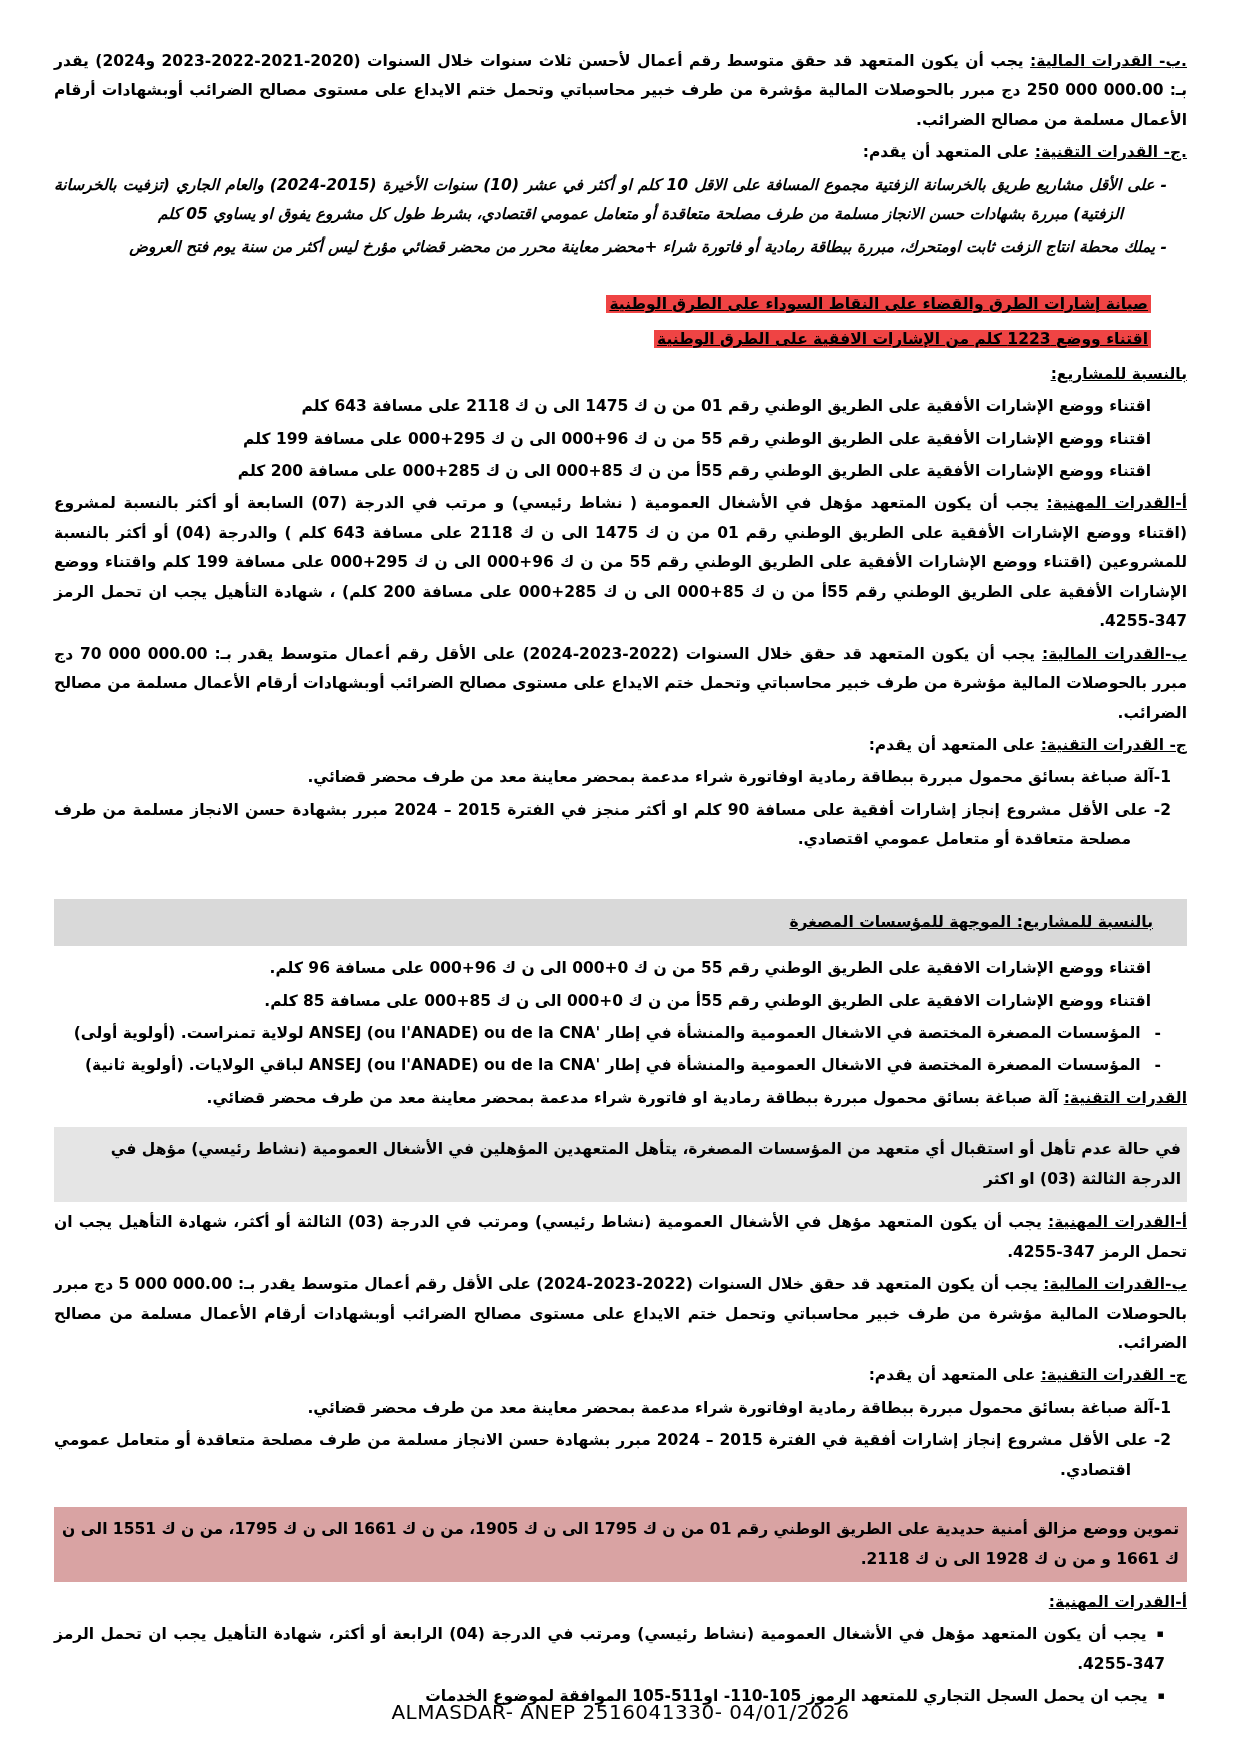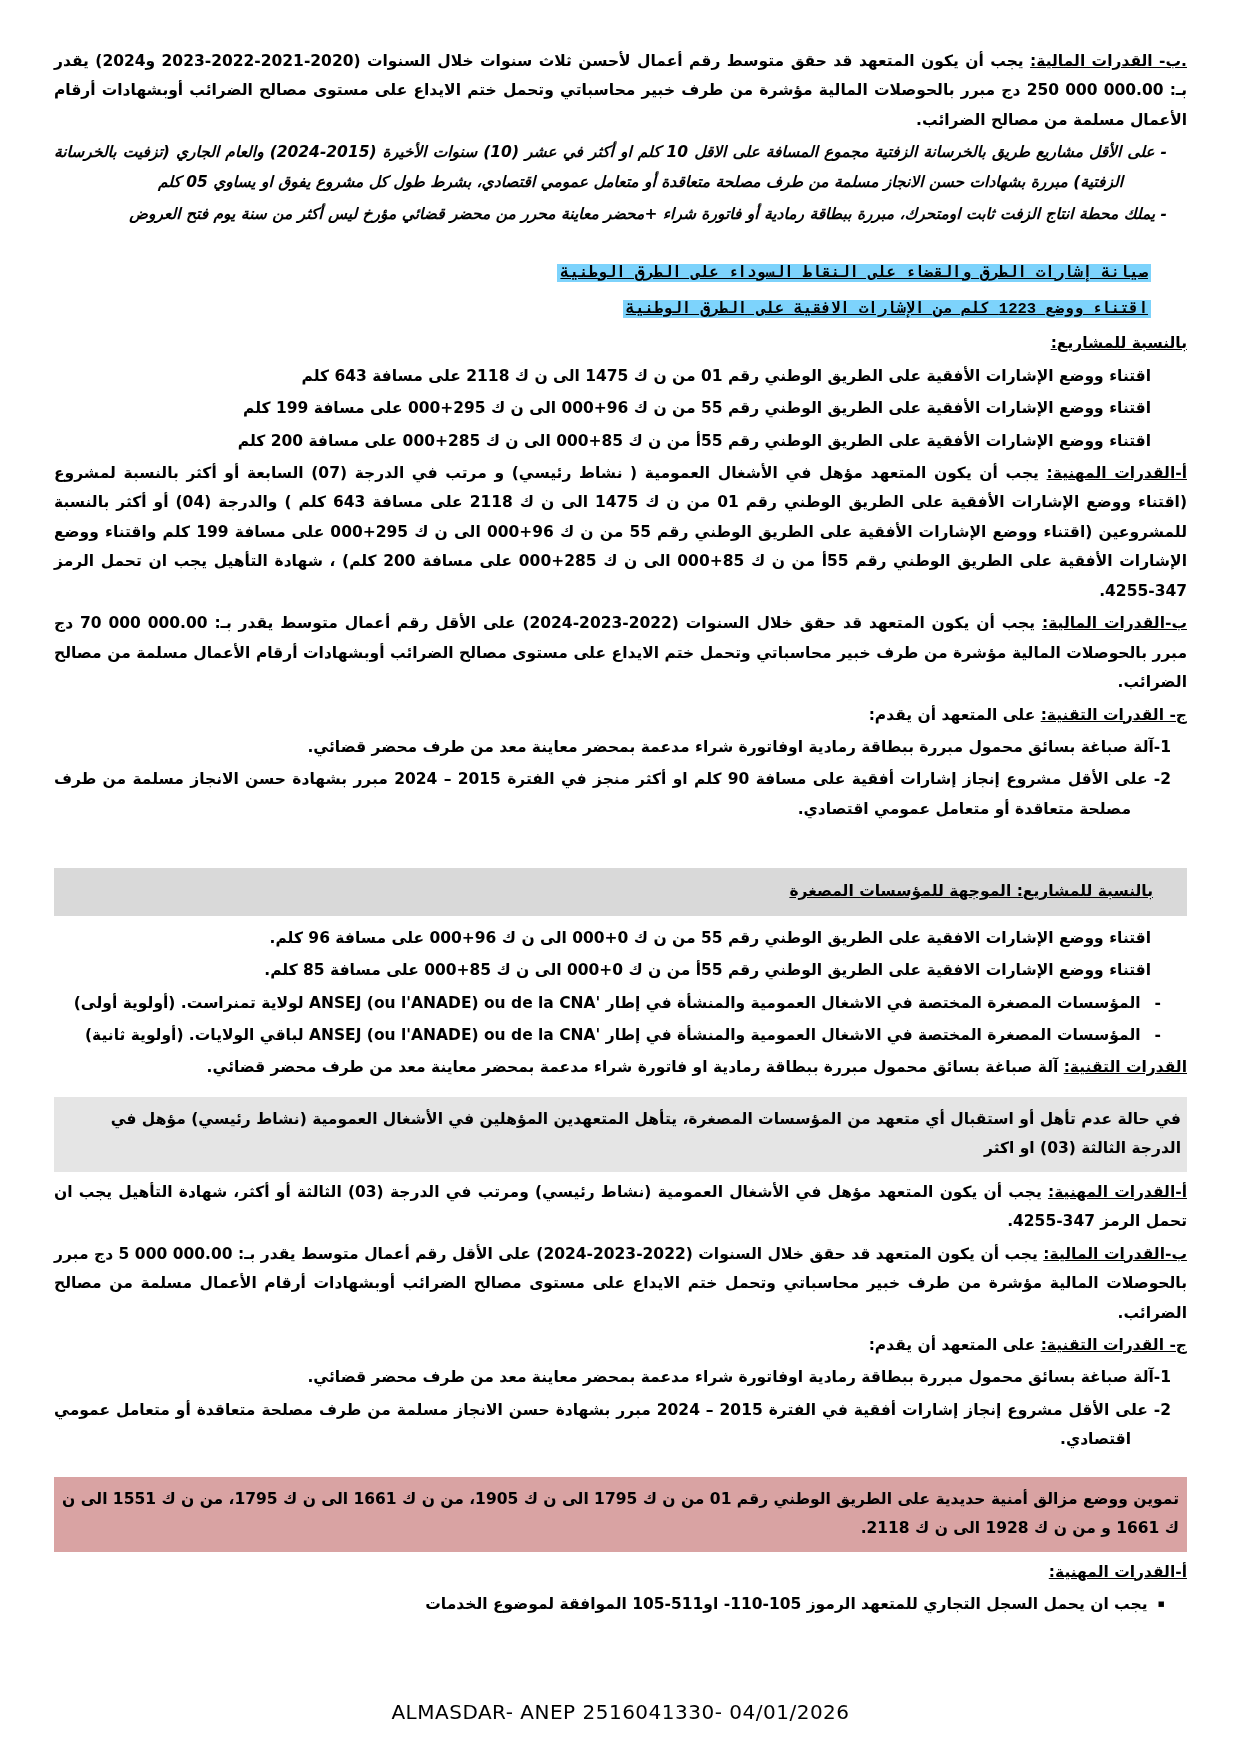--- a/index.html
+++ b/index.html
@@ -16,38 +16,39 @@
   
   .ind36{padding-right:36px;}
   .hang-dash{padding-right:64px;text-indent:-44px;font-style:italic;}
   .hang-num{padding-right:56px;text-indent:-40px;}
   .dash2-row{padding-right:26px;}
   .dash2-row .dash{margin-left:14px;display:inline-block;text-indent:0;}
   .bullet-row{padding-right:22px;}
   .bullet-row .sq{font-size:11px;margin-left:10px;vertical-align:2px;}
   
   .titlebox{padding-right:36px;margin:2px 0;line-height:2.15;}
-  .hl{background:#7dd3fc;padding:0 3px;font-family:Liberation Mono, monospace;}
+  .hl{background:#ef4444;padding:0 3px;}
   .mt-lg{margin-top:26px;}
   
   .graybar{background:#d9d9d9;padding:9px 34px;margin:44px 0 8px 0;}
   .greenbar{background:#e5e5e5;padding:8px 6px;margin:14px 0 6px 0;text-align:right;}
   .pinkbar{background:#d9a3a3;padding:8px 8px;margin:22px 0 6px 0;text-align:justify;}
   .footer{
     position:absolute;bottom:24px;left:0;width:100%;text-align:center;
     direction:ltr;font-weight:400;font-size:20px;letter-spacing:0.5px;
   }
 </style>
 </head>
 <body>
 
 <div class="page">
 
   <p class="para"><span class="u">.ب- القدرات المالية:</span><span> يجب أن يكون المتعهد قد حقق متوسط رقم أعمال لأحسن ثلاث سنوات خلال السنوات (2020-2021-2022-2023 و2024) يقدر بـ: </span><span class="amt" dir="ltr">250 000 000.00</span><span> دج مبرر بالحوصلات المالية مؤشرة من طرف خبير محاسباتي وتحمل ختم الايداع على مستوى مصالح الضرائب أوبشهادات أرقام الأعمال مسلمة من مصالح الضرائب.</span></p>
 
+  <p class="para single"><span class="u">.ج- القدرات التقنية:</span><span> على المتعهد أن يقدم:</span></p>
 
   <p class="para hang-dash"><span>- على الأقل مشاريع طريق بالخرسانة الزفتية مجموع المسافة على الاقل 10 كلم او أكثر في عشر (10) سنوات الأخيرة (2015-2024) والعام الجاري (تزفيت بالخرسانة الزفتية) مبررة بشهادات حسن الانجاز مسلمة من طرف مصلحة متعاقدة أو متعامل عمومي اقتصادي، بشرط طول كل مشروع يفوق او يساوي 05 كلم</span></p>
 
   <p class="para hang-dash"><span>- يملك محطة انتاج الزفت ثابت اومتحرك، مبررة ببطاقة رمادية أو فاتورة شراء +محضر معاينة محرر من محضر قضائي مؤرخ ليس أكثر من سنة يوم فتح العروض</span></p>
 
   <div class="titlebox mt-lg"><span class="hl u">صيانة إشارات الطرق والقضاء على النقاط السوداء على الطرق الوطنية</span></div>
   <div class="titlebox"><span class="hl u">اقتناء ووضع 1223 كلم من الإشارات الافقية على الطرق الوطنية</span></div>
 
   <p class="para single"><span class="u">بالنسبة للمشاريع:</span></p>
 
@@ -82,17 +83,18 @@
 
   <p class="para single"><span class="u">ج- القدرات التقنية:</span><span> على المتعهد أن يقدم:</span></p>
 
   <p class="para hang-num"><span>1-آلة صباغة بسائق محمول مبررة ببطاقة رمادية اوفاتورة شراء مدعمة بمحضر معاينة معد من طرف محضر قضائي.</span></p>
   <p class="para hang-num"><span>2- على الأقل مشروع إنجاز إشارات أفقية في الفترة 2015 – 2024 مبرر بشهادة حسن الانجاز مسلمة من طرف مصلحة متعاقدة أو متعامل عمومي اقتصادي.</span></p>
 
   <div class="pinkbar"><span>تموين ووضع مزالق أمنية حديدية على الطريق الوطني رقم 01 من ن ك 1795 الى ن ك 1905، من ن ك 1661 الى ن ك 1795، من ن ك 1551 الى ن ك 1661 و من ن ك 1928 الى ن ك 2118.</span></div>
 
   <p class="para single"><span class="u">أ-القدرات المهنية:</span></p>
 
+  <p class="para bullet-row"><span class="sq">▪</span><span>يجب أن يكون المتعهد مؤهل في الأشغال العمومية (نشاط رئيسي) ومرتب في الدرجة (04) الرابعة أو أكثر، شهادة التأهيل يجب ان تحمل الرمز 347-4255.</span></p>
   <p class="para bullet-row"><span class="sq">▪</span><span>يجب ان يحمل السجل التجاري للمتعهد الرموز 105-110- او511-105 الموافقة لموضوع الخدمات</span></p>
 
   <div class="footer"><span>ALMASDAR- ANEP 2516041330- 04/01/2026</span></div>
 
 </div>
 
 </body></html>

